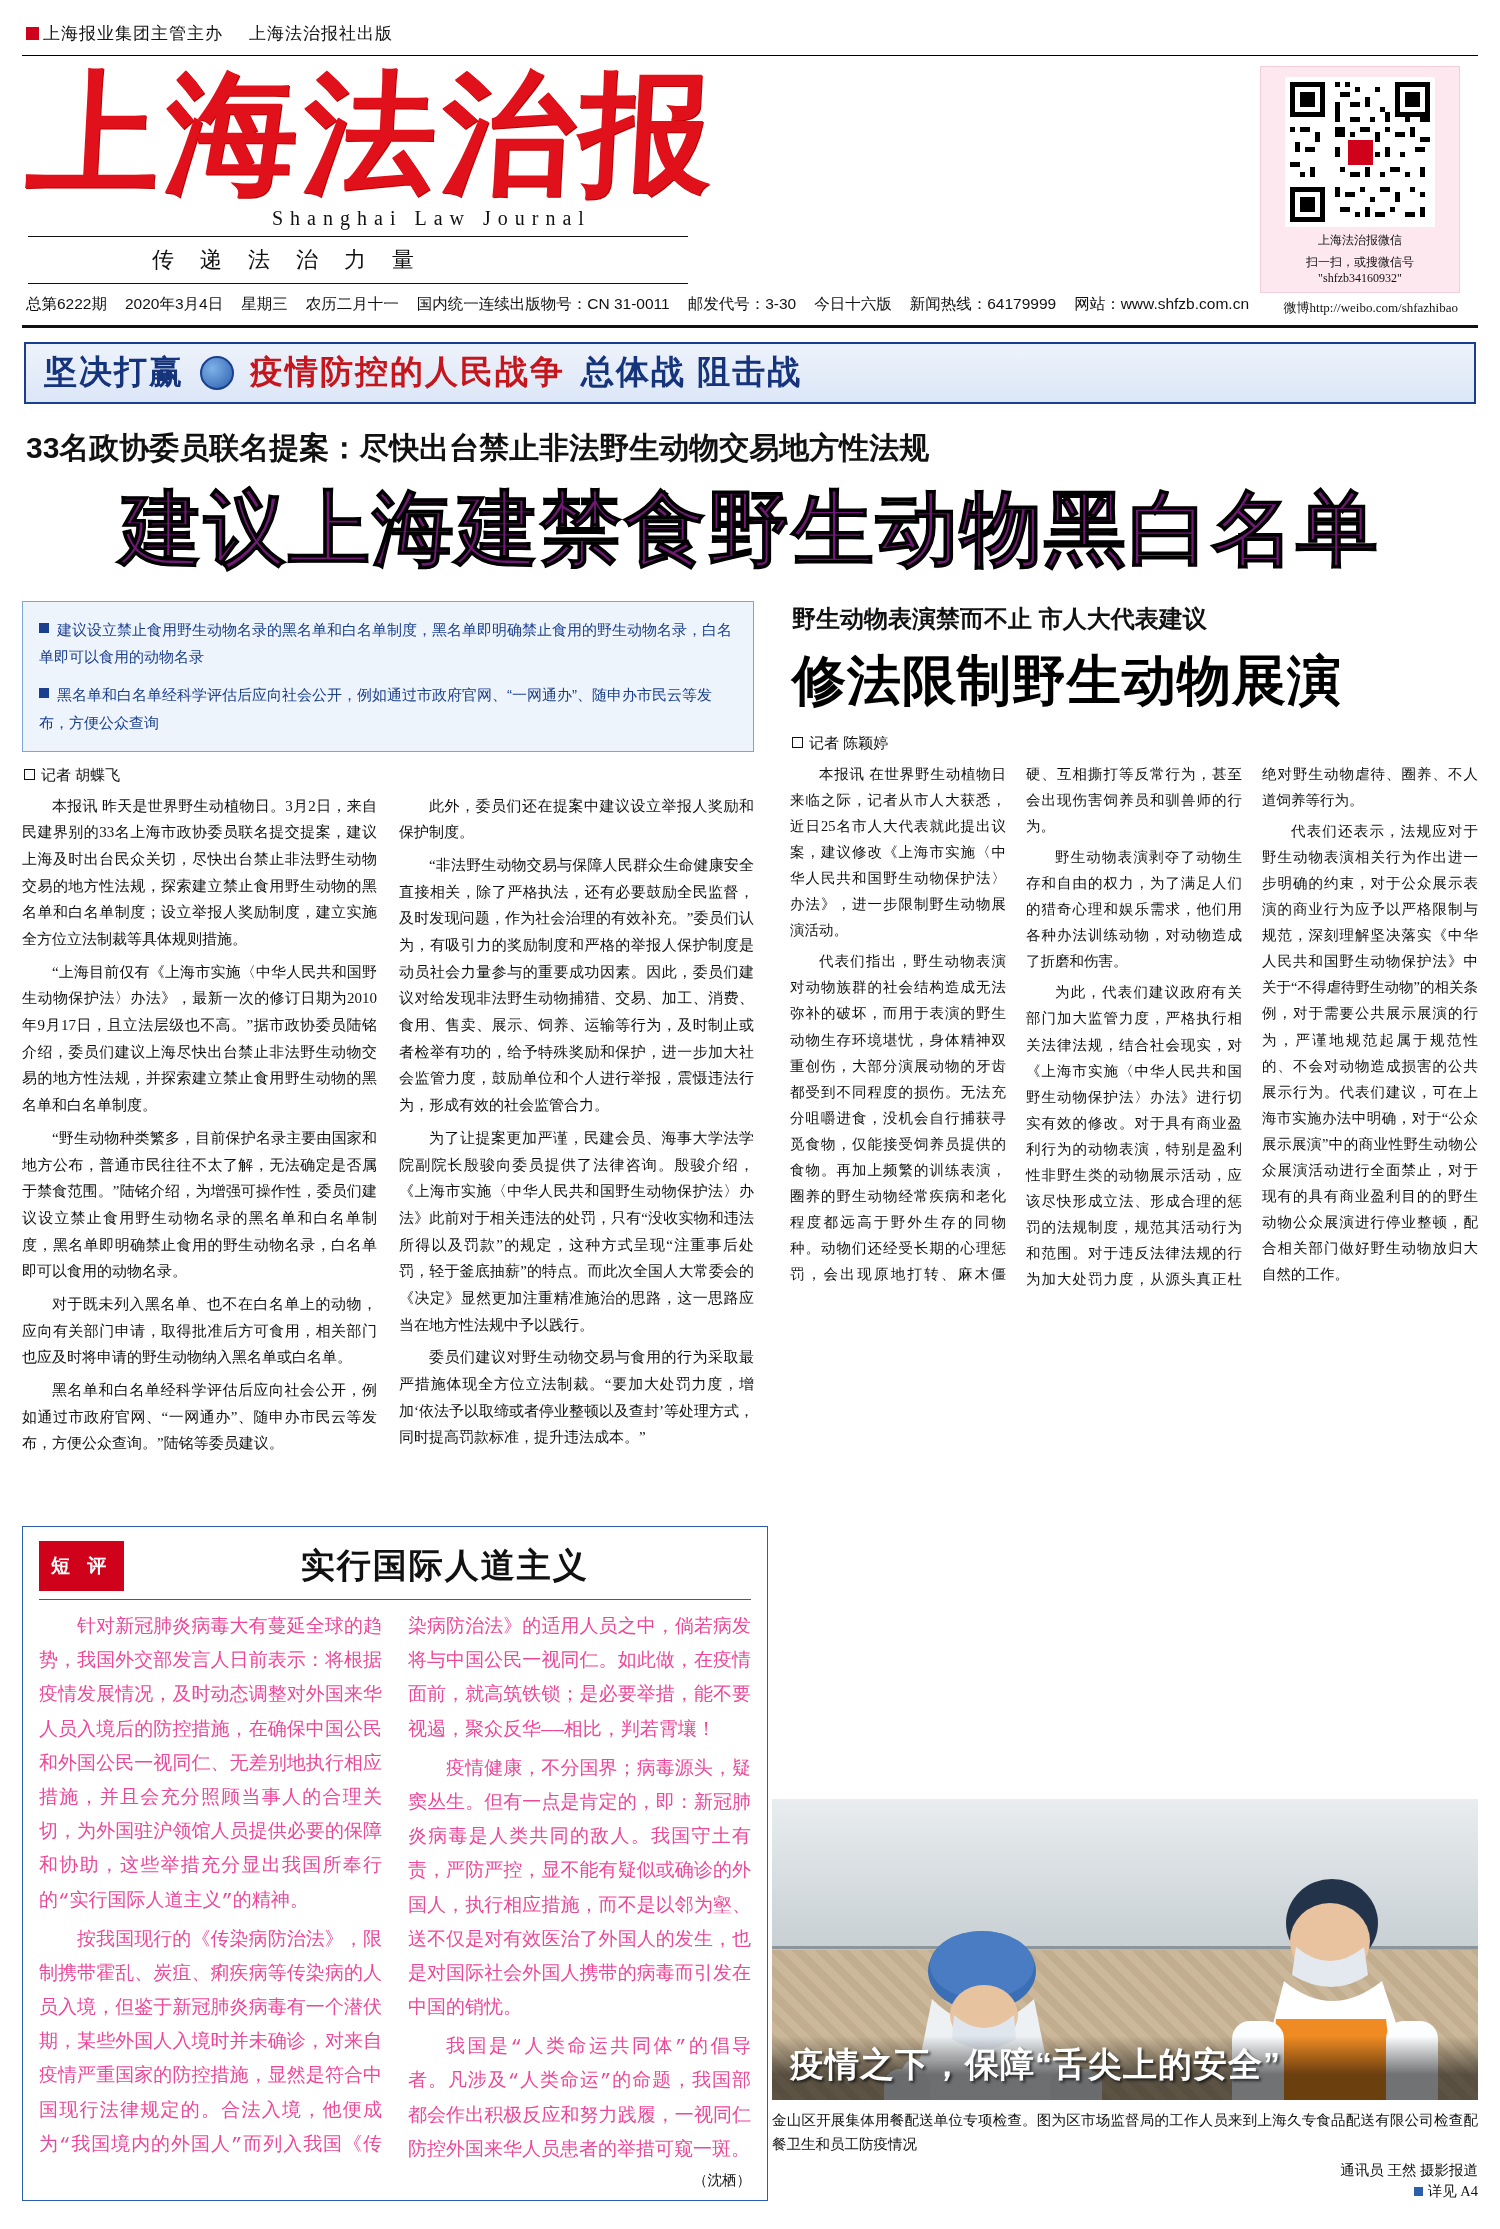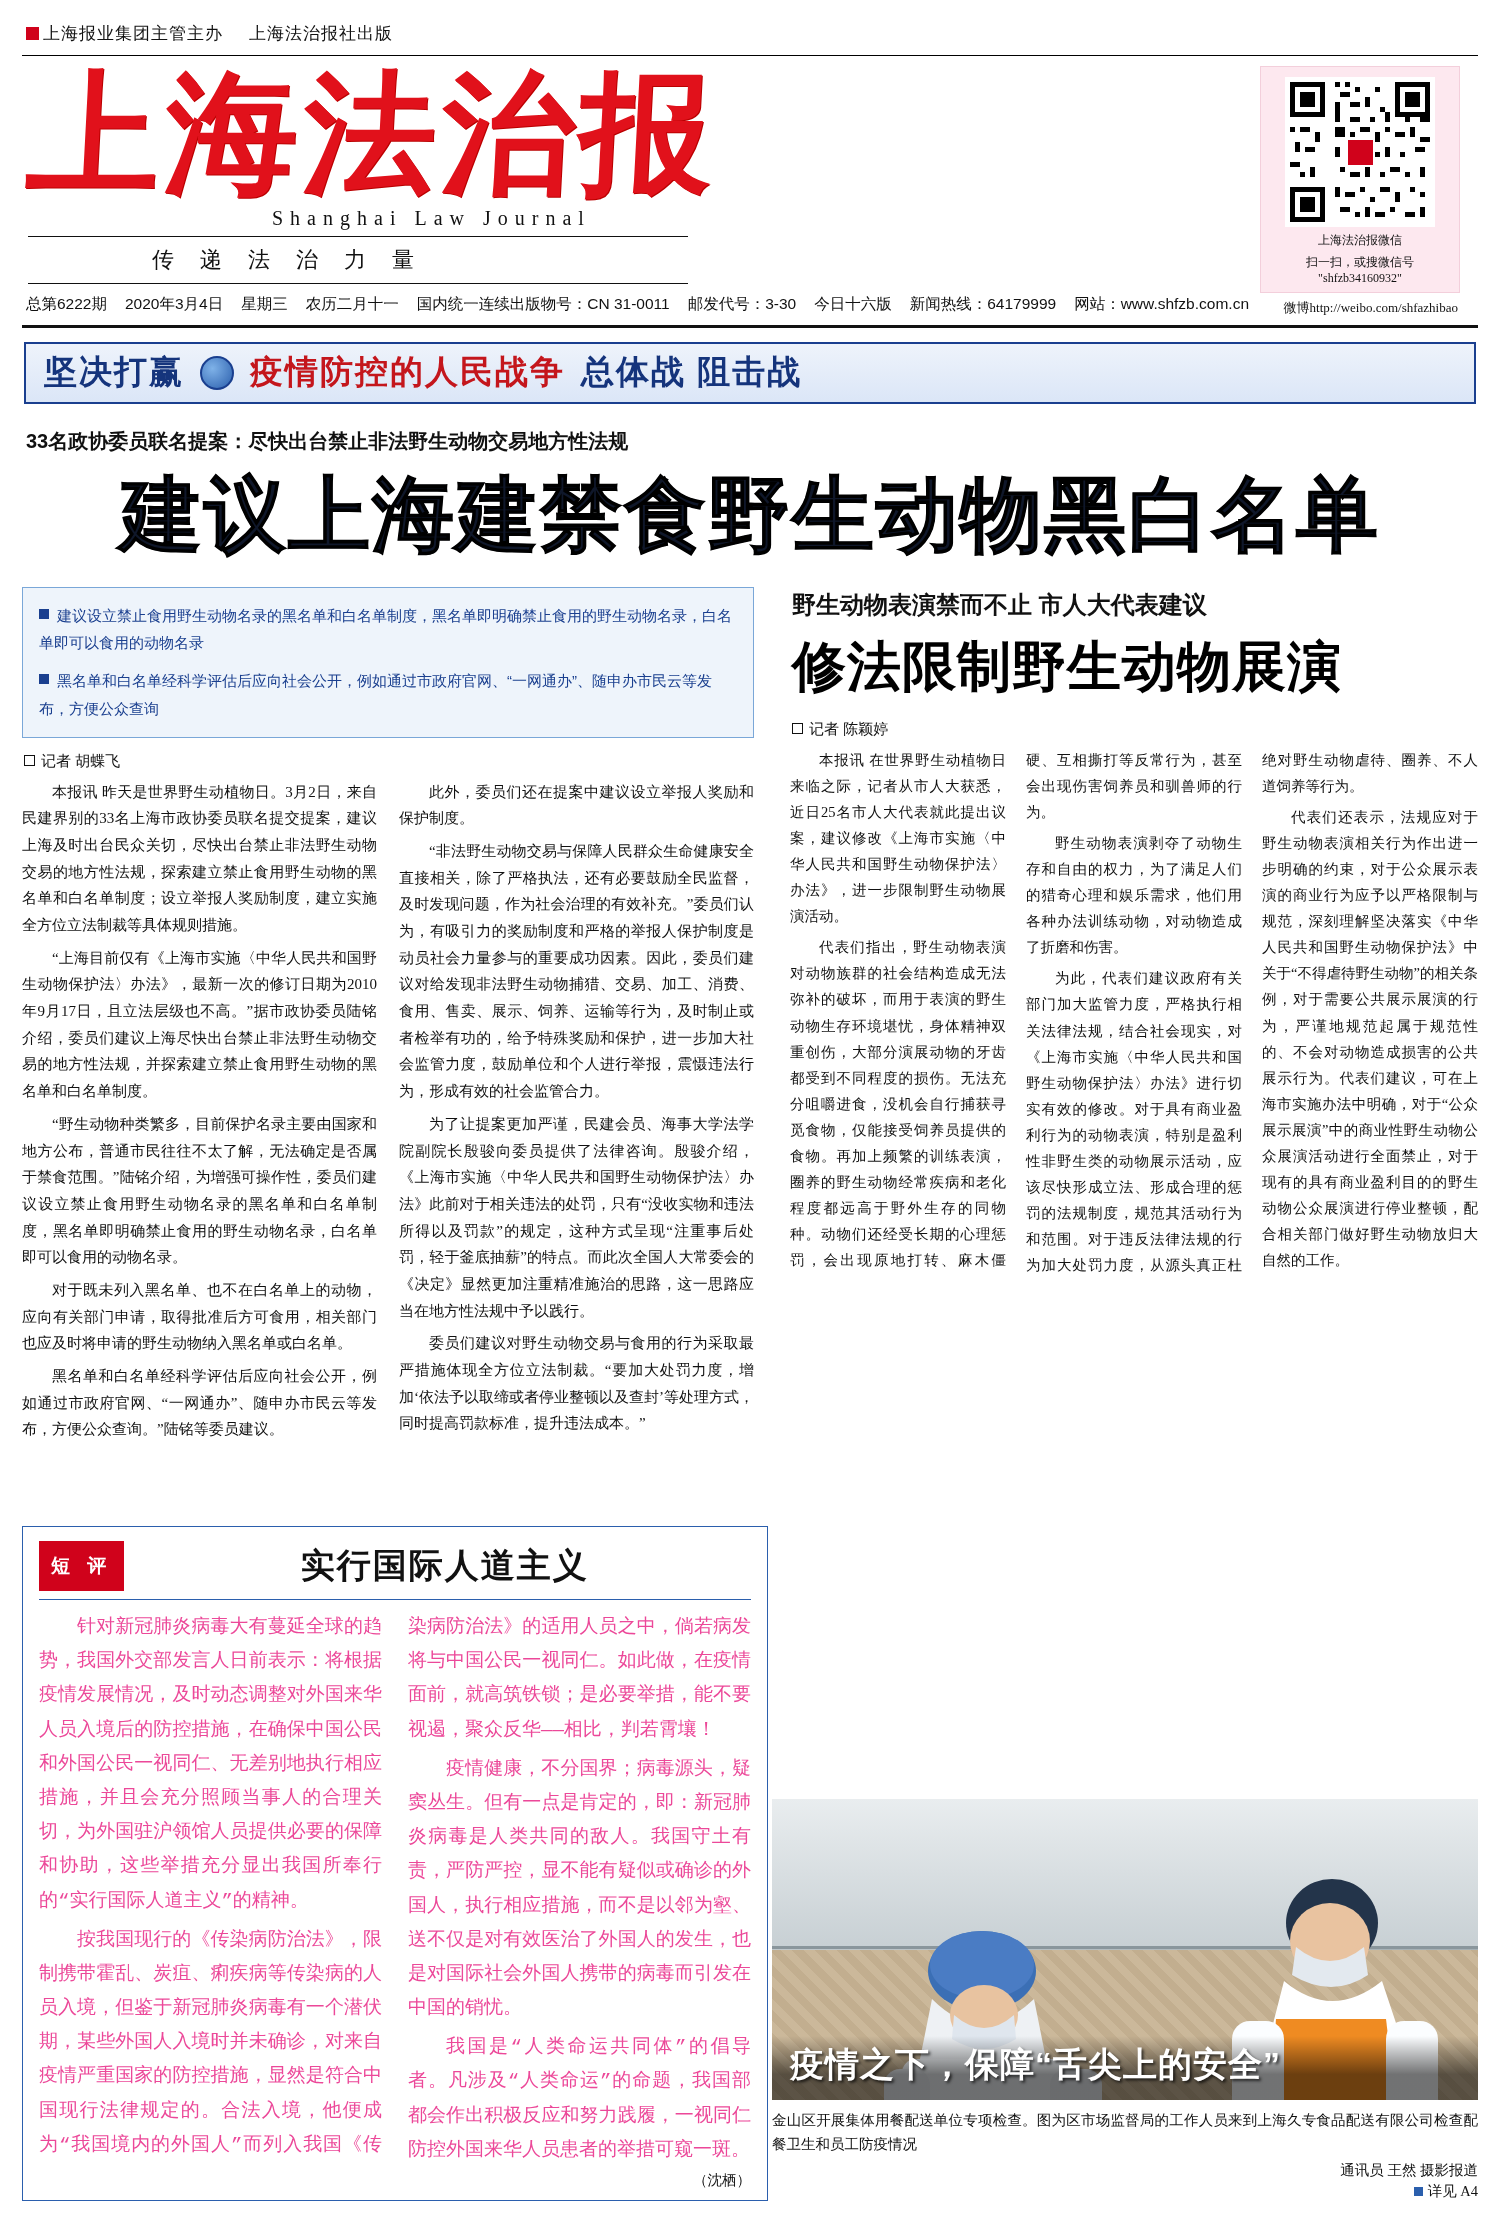--- a/index.html
+++ b/index.html
@@ -99,29 +99,29 @@
     font-weight:bold; font-size:33px; color:#c4161c; letter-spacing:2px;
   }
   .banner .b3 {
     font-family:"Liberation Sans", sans-serif;
     font-weight:bold; font-size:33px; color:#15347c; letter-spacing:2px;
   }
 
   
   .kicker {
     font-family:"Liberation Sans", sans-serif;
-    font-weight:bold; font-size:20px; color:#111; letter-spacing:0px;
+    font-weight:bold; font-size:30px; color:#111; letter-spacing:0px;
     margin:24px 0 6px 4px;
   }
   .headline {
     font-family:Liberation Mono, monospace;
     font-weight:bold;
     font-size:82px;
     letter-spacing:2px;
-    color:#0f172a;
+    color:#701a75;
     margin:6px 0 16px 0;
     text-align:center;
     -webkit-text-stroke:1px #000;
   }
 
   
   .content { display:flex; gap:0px; }
   .col-left { width:750px; padding-right:18px; border-right:0px; }
   .col-right { width:706px; padding-left:18px; }
 

